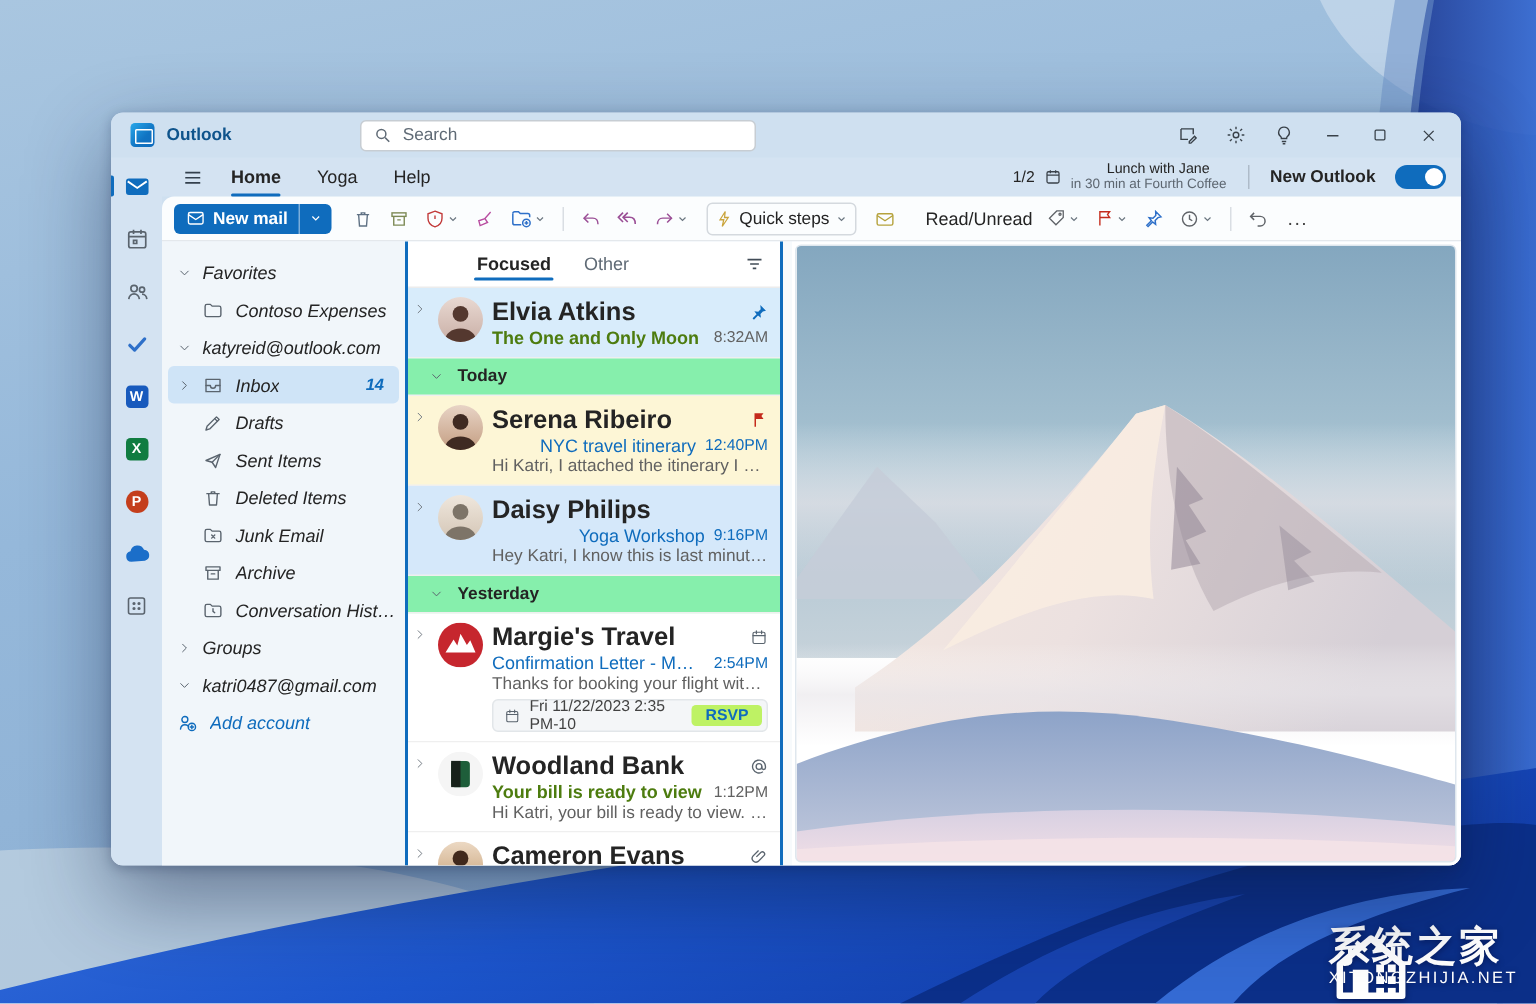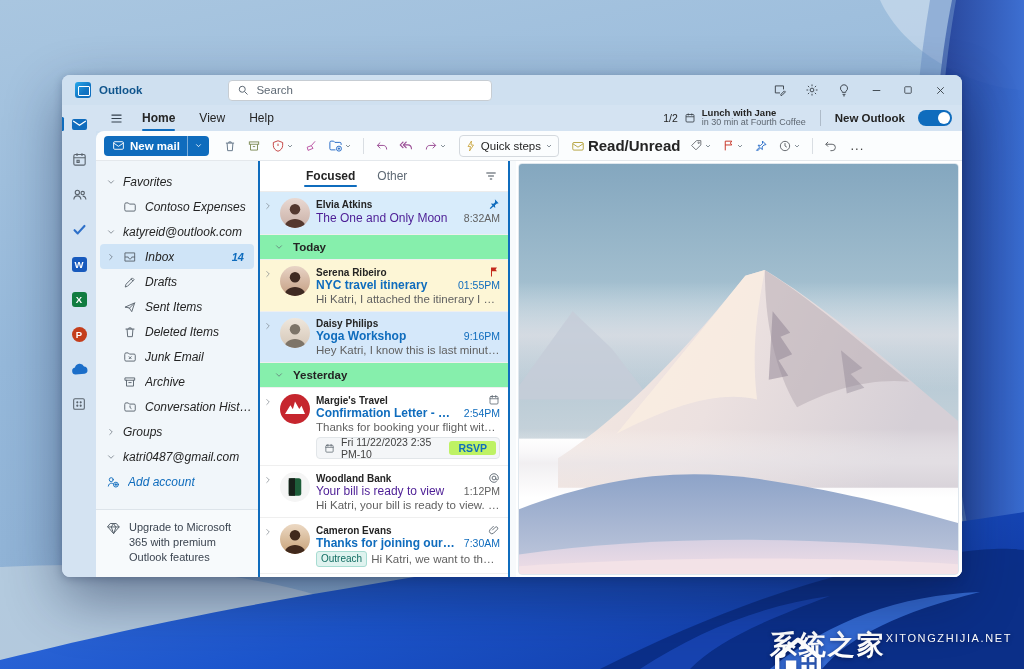--- a/index.html
+++ b/index.html
@@ -4,26 +4,26 @@
 <style>
   html,body{margin:0;padding:0;}
   body{width:1024px;height:669px;overflow:hidden;position:relative;
        font-family:"Liberation Sans",sans-serif;-webkit-font-smoothing:antialiased;}
   .desktop{position:absolute;inset:0;}
   .desktop svg{position:absolute;inset:0;display:block;}
 
   
   .watermark{position:absolute;right:12px;bottom:10px;display:flex;align-items:center;gap:8px;color:#fff;
              filter:drop-shadow(0 1px 2px rgba(0,0,30,.45));}
-  .wm-text{display:flex;flex-direction:row;line-height:1.05;}
+  .wm-text{display:flex;flex-direction:column;line-height:1.05;}
   .wm-title{font-size:27px;font-weight:700;letter-spacing:2px;}
   .wm-url{font-size:11px;letter-spacing:1.6px;margin-top:2px;}
 
   
-  .window{position:absolute;left:62px;top:75px;width:900px;height:502px;border-radius:8px;overflow:hidden;
+  .window{position:absolute;left:74px;top:75px;width:900px;height:502px;border-radius:8px;overflow:hidden;
           box-shadow:0 22px 55px rgba(10,25,60,.45), 0 2px 8px rgba(10,25,60,.25);
           display:flex;flex-direction:column;background:#cfe0f0;}
   .titlebar{height:30px;flex:none;display:flex;align-items:center;background:#cfe0f0;padding:0 6px 0 13px;}
   .app-logo{width:16px;height:16px;border-radius:3px;background:linear-gradient(135deg,#28a8ea 0%,#1073c2 60%,#0f6cbd 100%);
             position:relative;flex:none;}
   .app-logo:before{content:"";position:absolute;left:3px;top:4px;width:10px;height:8px;border:1.4px solid #fff;border-radius:1px;}
   .app-title{font-size:11.5px;font-weight:700;color:#0f548c;margin-left:8px;}
   .searchbox{margin-left:86px;width:246px;height:19px;background:#fff;border:1px solid #c7cdd3;border-radius:4px;
              display:flex;align-items:center;gap:7px;padding:0 8px;color:#5f6a75;font-size:11.5px;}
   .cap-icons{margin-left:auto;display:flex;align-items:center;}
@@ -39,41 +39,41 @@
   .main-col{flex:1;display:flex;flex-direction:column;min-width:0;}
   
   .menubar{height:26px;flex:none;display:flex;align-items:center;background:#d4e3f2;padding:0 10px 0 8px;gap:4px;}
   .hamburger{width:24px;height:20px;display:flex;align-items:center;justify-content:center;color:#33404d;}
   .menu-item{font-size:12px;color:#242424;padding:2px 10px;position:relative;}
   .menu-item.active{font-weight:700;}
   .menu-item.active:after{content:"";position:absolute;left:10px;right:10px;bottom:-4px;height:2.5px;border-radius:2px;background:#0f6cbd;}
   .meeting{margin-left:auto;display:flex;align-items:center;gap:6px;}
   .meet-count{font-size:10.5px;color:#242424;}
   .meet-lines{line-height:1.1;}
-  .meet-title{font-size:9.5px;font-weight:700;color:#242424;}
+  .meet-title{font-size:9.5px;font-weight:400;color:#242424;margin-left:24px;}
   .meet-detail{font-size:9px;color:#5d6670;}
   .vsep{width:1px;height:16px;background:#aebbc9;margin:0 8px;}
   .new-outlook{font-size:11.5px;font-weight:700;color:#242424;margin-right:7px;}
   .toggle{width:34px;height:16px;border-radius:9px;background:#0f6cbd;position:relative;flex:none;}
   .toggle:after{content:"";position:absolute;right:2px;top:2px;width:12px;height:12px;border-radius:50%;background:#fff;}
 
   
   .ribbon{height:29px;flex:none;background:#fbfdfe;border-radius:8px 0 0 0;border-bottom:1px solid #e4e8ec;
           display:flex;align-items:center;padding:0 8px;gap:2px;}
   .newmail{height:20px;background:#0f6cbd;color:#fff;border-radius:4px;display:flex;align-items:center;
            font-size:11.5px;font-weight:600;padding:0 0 0 8px;margin-right:8px;}
   .newmail .lbl{margin:0 7px 0 5px;}
   .nm-div{width:1px;align-self:stretch;background:rgba(255,255,255,.45);}
   .nm-chev{padding:0 6px;display:flex;align-items:center;}
   .rbtn{height:22px;display:flex;align-items:center;justify-content:center;padding:0 4px;gap:1px;}
   .rchev{color:#6b7680;display:flex;}
   .rsep{width:1px;height:16px;background:#d9dee3;margin:0 5px;}
   .qsteps{height:20px;border:1px solid #d4d9de;border-radius:4px;display:flex;align-items:center;gap:4px;
           padding:0 5px;font-size:11.5px;color:#242424;margin:0 6px;}
-  .rlabel{font-size:15px;color:#242424;margin-left:2px;font-weight:bold;}
+  .rlabel{font-size:12px;color:#242424;margin-left:19px;}
   .dots{font-size:13px;color:#424242;letter-spacing:1px;padding:0 6px;}
 
   
   .content{flex:1;display:flex;min-height:0;background:#fff;}
   .folders{width:162px;flex:none;background:#f1f6fa;display:flex;flex-direction:column;padding-top:8px;font-size:12px;color:#242424;}
   .f-item{display:flex;align-items:center;gap:7px;height:25px;padding:0 6px 0 10px;flex:none;font-style:italic;}
   .f-item .fchev{width:10px;color:#5a646e;display:flex;flex:none;}
   .f-item .ficon{width:15px;display:flex;color:#5a646e;flex:none;}
   .f-label{white-space:nowrap;overflow:hidden;text-overflow:ellipsis;}
   .f-item.indent{padding-left:27px;}
@@ -96,23 +96,23 @@
   .list-scroll{flex:1;overflow:hidden;}
   .email{display:flex;gap:6px;padding:6px 8px 6px 3px;border-bottom:1px solid #efefef;background:#fff;}
   .email.selected{background:#d8ecfb;}
   .email.flagged{background:#fdf6d6;}
   .email.highlighted{background:#d5e8fa;}
   .e-chev{width:11px;flex:none;color:#757d85;display:flex;padding-top:3px;}
   .avatar{width:30px;height:30px;border-radius:50%;flex:none;overflow:hidden;position:relative;}
   .avatar svg{position:absolute;inset:0;}
   .e-main{flex:1;min-width:0;}
   .erow{display:flex;align-items:center;min-width:0;}
-  .sender{font-size:10px;font-weight:700;color:#242424;flex:1;min-width:0;white-space:nowrap;overflow:hidden;text-overflow:ellipsis;}
-  .subject{font-size:12px;color:#4c1d95;flex:1;min-width:0;white-space:nowrap;overflow:hidden;text-overflow:ellipsis;}
-  .subject.unread{color:#0f6cbd;font-weight:700;}
+  .sender{font-size:17px;font-weight:700;color:#242424;flex:1;min-width:0;white-space:nowrap;overflow:hidden;text-overflow:ellipsis;}
+  .subject{font-size:12px;color:#4d7c0f;flex:1;min-width:0;white-space:nowrap;overflow:hidden;text-overflow:ellipsis;font-weight:bold;}
+  .subject.unread{color:#0f6cbd;font-weight:400;text-align:right;}
   .time{font-size:10.5px;color:#616161;margin-left:6px;flex:none;}
   .time.unread{color:#0f6cbd;}
   .preview{font-size:11.5px;color:#616161;white-space:nowrap;overflow:hidden;text-overflow:ellipsis;margin-top:1px;display:flex;align-items:center;gap:4px;}
   .ric{flex:none;display:flex;margin-left:6px;}
   .group-hd{display:flex;align-items:center;gap:9px;height:24px;padding:0 10px 0 14px;font-size:11.5px;font-weight:700;
             color:#242424;border-bottom:1px solid #efefef;background:#86efac;}
   .group-hd .fchev{color:#5a646e;display:flex;}
   .badge{flex:none;background:#dff3ef;border:1px solid #a7dcd2;color:#116d62;border-radius:3px;
          padding:0px 4px;font-size:10px;line-height:14px;}
   .rsvp{margin-top:4px;background:#f4f6f8;border:1px solid #e2e6e9;border-radius:4px;height:20px;
@@ -281,21 +281,21 @@
 
     <div class="main-col">
 
       <div class="menubar">
         <span class="hamburger">
           <svg width="15" height="15" viewBox="0 0 24 24" fill="none" stroke="#33404d" stroke-width="1.8">
               <path d="M4 6.5h16M4 12h16M4 17.5h16"></path>
             </svg>
         </span>
         <span class="menu-item active">Home</span>
-        <span class="menu-item">View</span>
+        <span class="menu-item">Yoga</span>
         <span class="menu-item">Help</span>
         <div class="meeting">
           <span class="meet-count">1/2</span>
           <span style="display:flex;">
             <svg width="12" height="12" viewBox="0 0 24 24" fill="none" stroke="#394149" stroke-width="1.7">
                 <rect x="4" y="5" width="16" height="15" rx="2"></rect>
                 <path d="M4 9.5h16M8.5 3v4M15.5 3v4"></path>
               </svg>
           </span>
           <div class="meet-lines">
@@ -564,27 +564,20 @@
               <span class="ficon">
                 <svg width="14" height="14" viewBox="0 0 24 24" fill="none" stroke="#0f6cbd" stroke-width="1.6" stroke-linecap="round" stroke-linejoin="round">
                   <circle cx="9" cy="8" r="3.4"></circle>
                   <path d="M4 19c.4-3 2.6-5 5-5 1.4 0 2.8.5 3.8 1.4"></path>
                   <circle cx="17" cy="16.5" r="4.2"></circle>
                   <path d="M17 14.5v4M15 16.5h4"></path>
                 </svg>
               </span>
               <span class="f-label">Add account</span>
             </div>
-            <div class="upgrade">
-              <span class="ficon"><svg width="15" height="15" viewBox="0 0 24 24" fill="none" stroke="#5a646e" stroke-width="1.6" stroke-linecap="round" stroke-linejoin="round">
-                  <path d="M7.5 4h9L21 9.5 12 20 3 9.5z"></path>
-                  <path d="M3 9.5h18M12 20L8.5 9.5 12 4l3.5 5.5z"></path>
-                </svg></span>
-              <span>Upgrade to Microsoft 365 with premium Outlook features</span>
-            </div>
           </div>
 
         <div class="listwrap">
           <div class="tabs">
             <span class="tab active">Focused</span>
             <span class="tab">Other</span>
             <span class="filter-btn">
               <svg width="14" height="14" viewBox="0 0 24 24" fill="none" stroke="#424c57" stroke-width="1.8">
                   <path d="M4 7h16M7 12h10M10 17h4"></path>
                 </svg>
@@ -656,21 +649,21 @@
                   <div class="erow">
                     <span class="sender">Serena Ribeiro</span>
                     <span class="ric">
                       <svg width="12" height="12" viewBox="0 0 24 24">
                         <path fill="#c42b1c" d="M6 3h12l-2.8 3.8L18 10.5H8V21H6z"></path>
                       </svg>
                     </span>
                   </div>
                   <div class="erow">
                     <span class="subject unread">NYC travel itinerary</span>
-                    <span class="time unread">01:55PM</span>
+                    <span class="time unread">12:40PM</span>
                   </div>
                   <div class="preview">
                     <span style="overflow:hidden;text-overflow:ellipsis;">Hi Katri, I attached the itinerary I started fo...</span>
                   </div>
                 </div>
               </div>
               <div class="email highlighted">
                 <span class="e-chev">
                   <svg width="10" height="10" viewBox="0 0 24 24" fill="none" stroke="#757d85" stroke-width="1.6" stroke-linecap="round" stroke-linejoin="round">
                     <path d="M9 6l6 6-6 6"></path>

